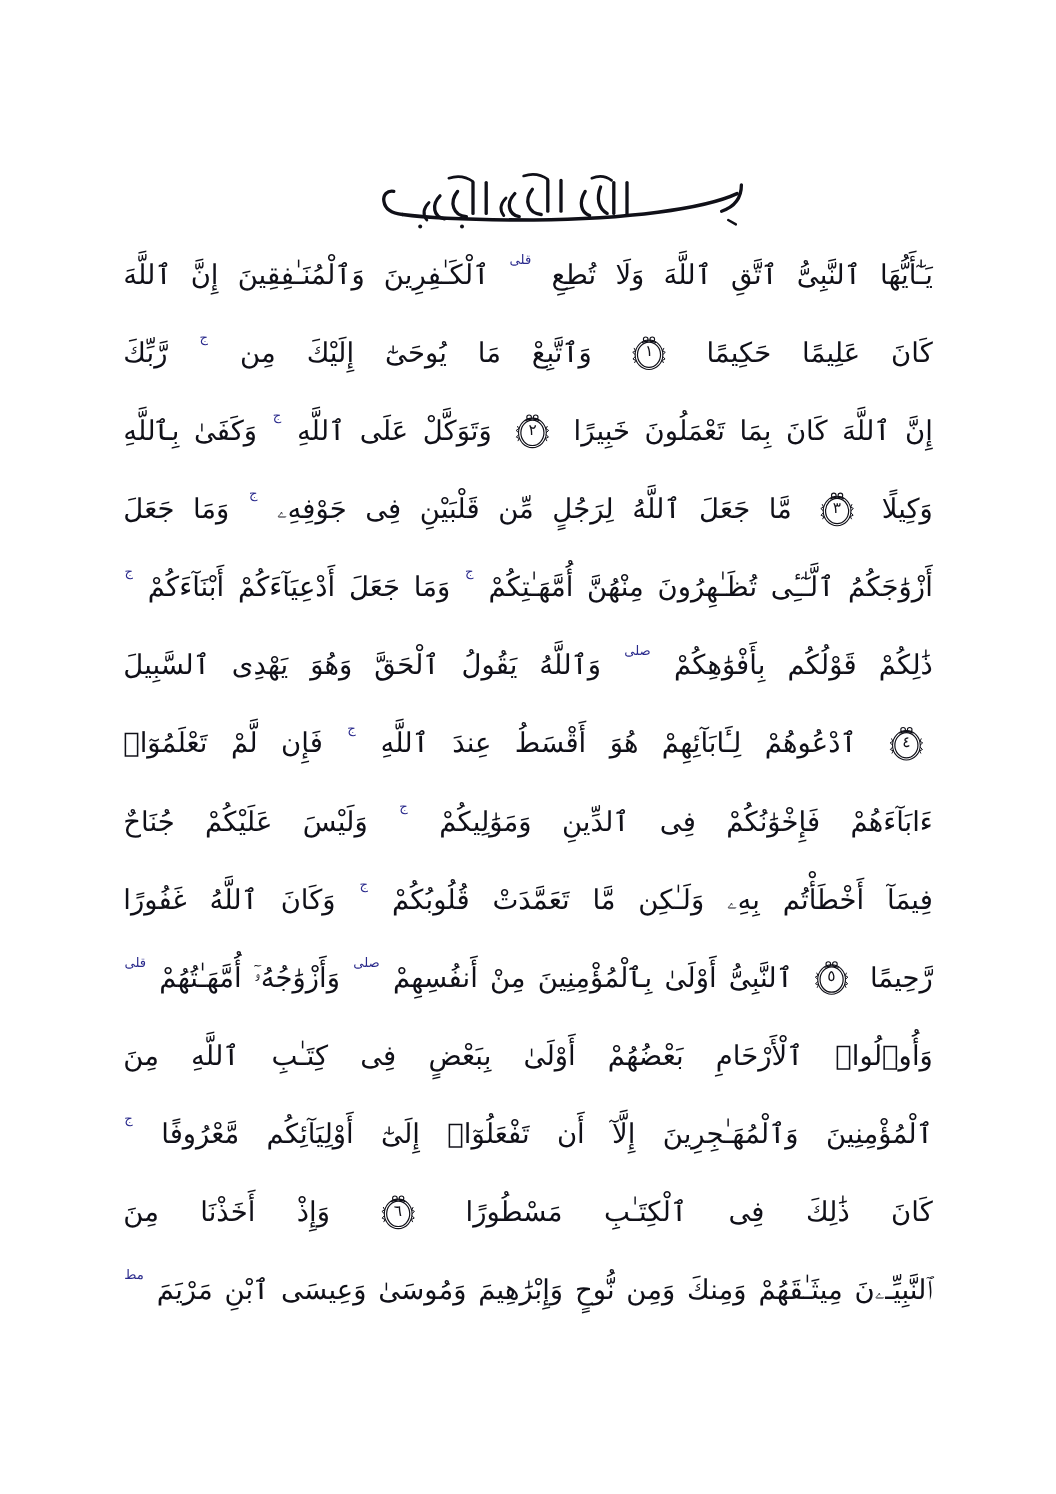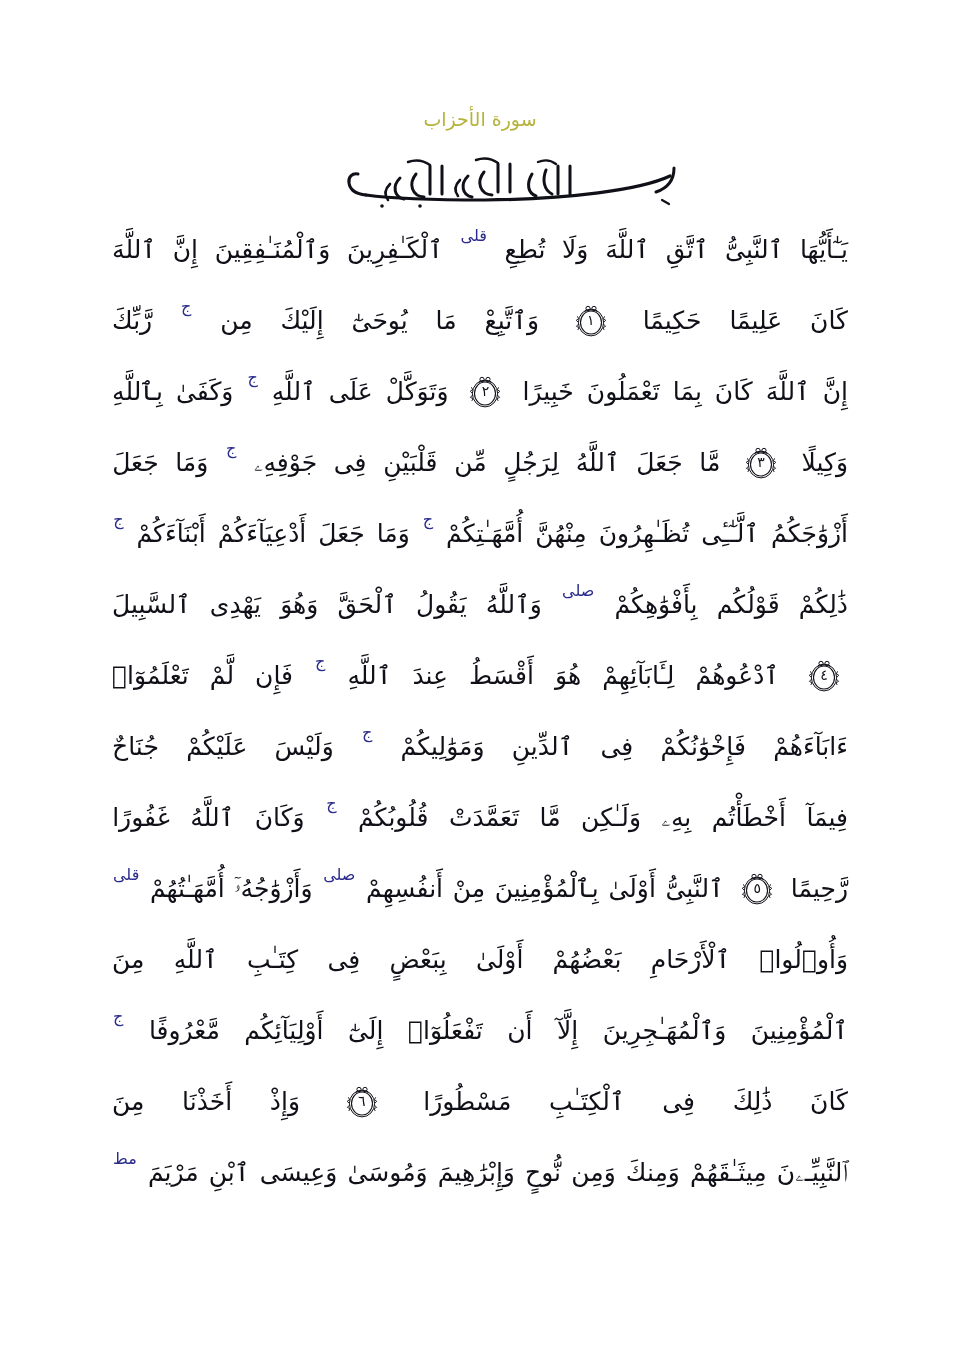--- a/index.html
+++ b/index.html
@@ -98,40 +98,39 @@
     font-size: 14px;
     color: #101018;
     line-height: 1;
     padding-bottom: 1px;
   }
 
   
   .waqf {
     color: #2a2a8c;
     font-family: "DejaVu Sans", sans-serif;
-    font-size: 16px;
+    font-size: 12px;
     vertical-align: super;
     position: relative;
     top: -14px;
     margin: 0 1px;
     display: inline-block;
   }
 
   
   .ar {
     font-family: "DejaVu Sans", sans-serif;
     font-weight: 400;
   }
 </style>
 </head>
 <body>
 
 <div class="page">
 
-  <div class="surah-title">سورة الأحزاب</div>
 
   <div class="basmala-wrap">
     <svg class="basmala-svg" width="420" height="62" viewBox="0 0 420 62">
 
       <path d="M 400 26 C 370 40, 300 49, 215 50 C 160 50, 118 48, 96 45" fill="none" stroke="#101018" stroke-width="3.2" stroke-linecap="round"></path>
       <path d="M 404 18 C 404 30, 398 38, 386 42" fill="none" stroke="#101018" stroke-width="3" stroke-linecap="round"></path>
 
       <path d="M 96 45 C 86 44, 80 40, 79 33 C 78 27, 82 23, 88 24" fill="none" stroke="#101018" stroke-width="3" stroke-linecap="round"></path>
 
       <path d="M 392 50 l 7 4" stroke="#101018" stroke-width="2.2" stroke-linecap="round"></path>

